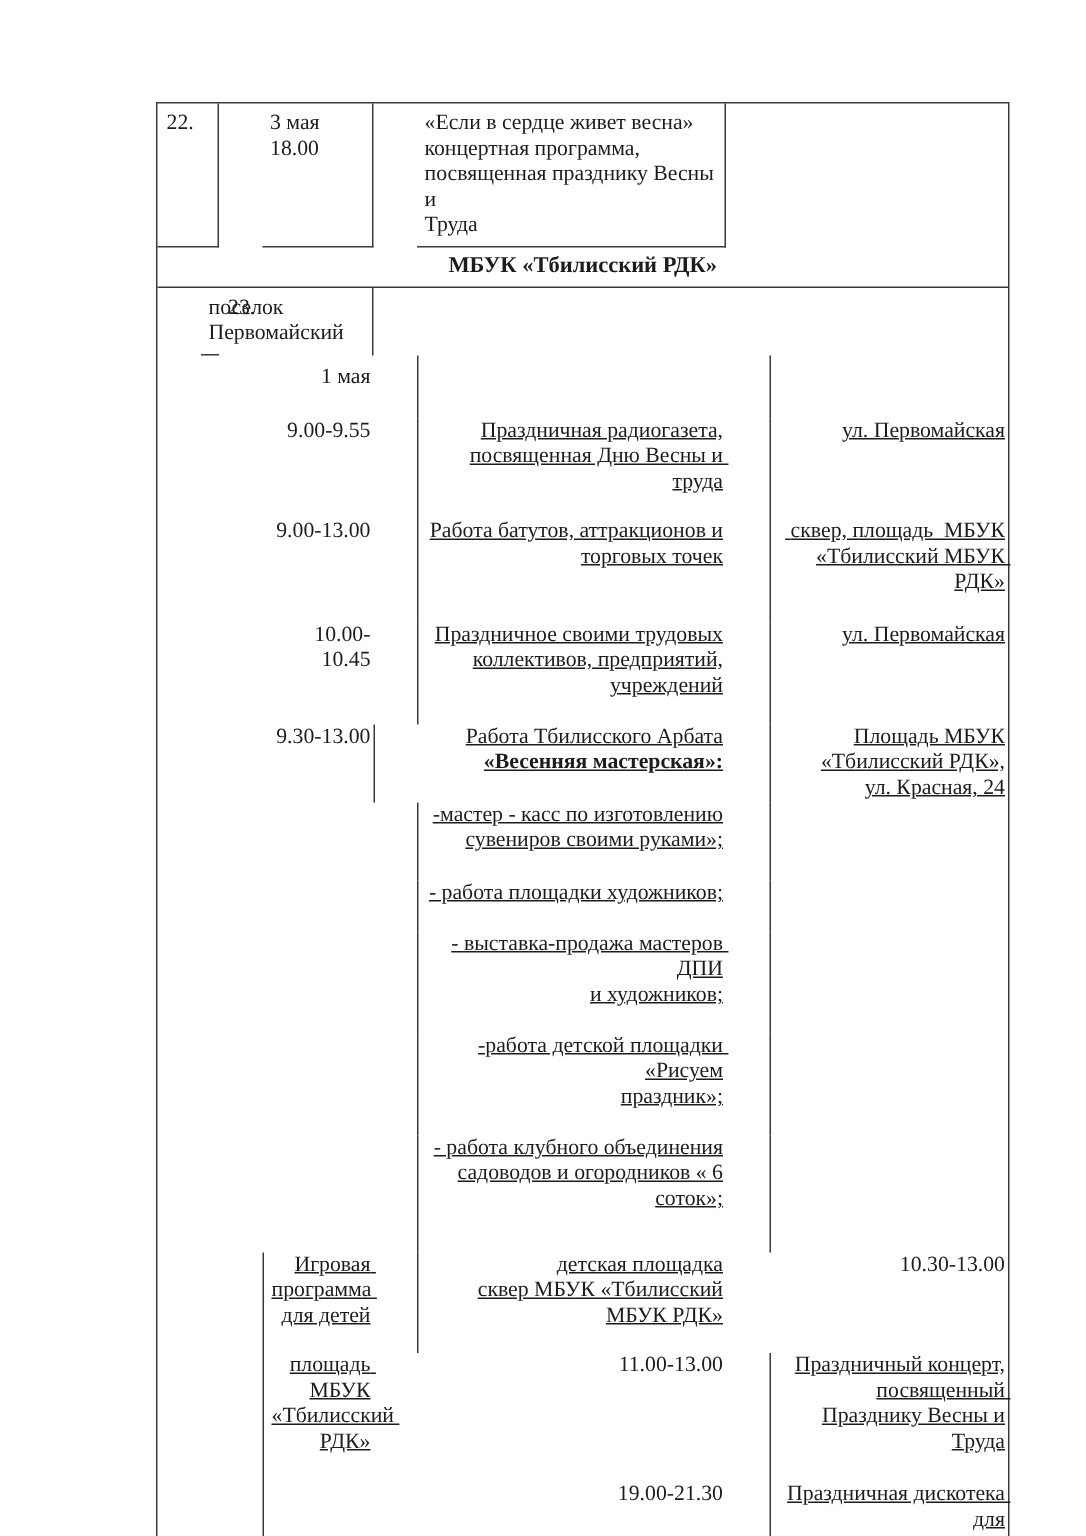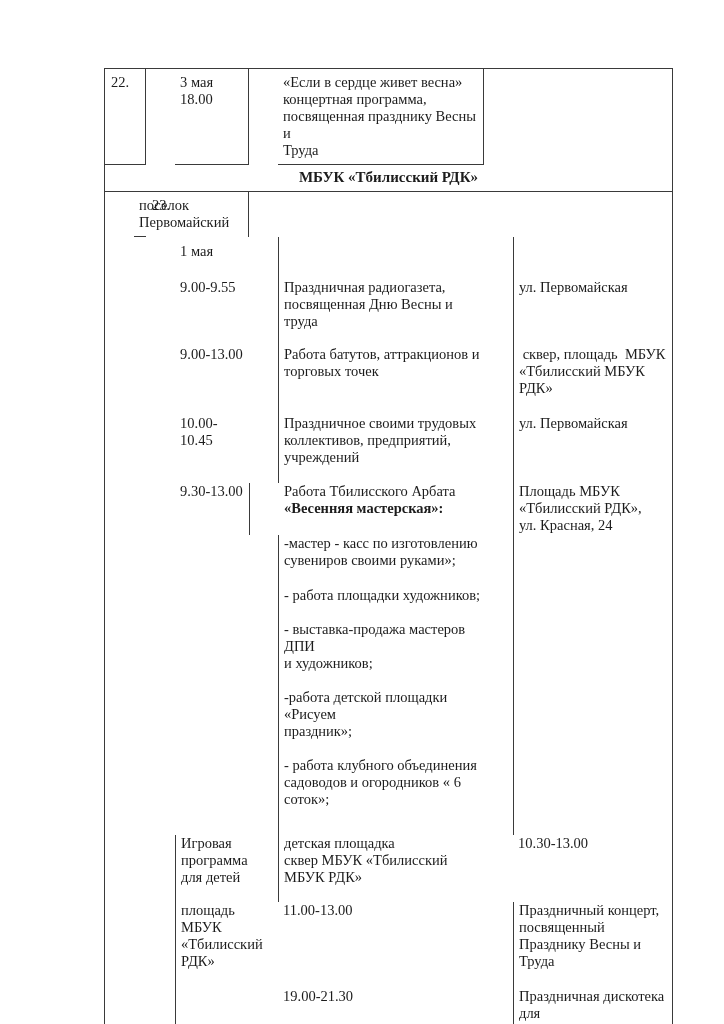--- a/index.html
+++ b/index.html
@@ -16,38 +16,38 @@
     display:grid;
     grid-template-columns:41px 103px 235px 188px;
     border:1px solid #3a3a3a;
     background:#fff;
     font-size:14.5px;
     line-height:17px;
   }
   .cell{box-sizing:border-box;}
   .br{border-right:1px solid #3a3a3a;}
   .bb{border-bottom:1px solid #3a3a3a;}
-  .bl{border-left:1px solid #3a3a3a;}
+  .bl{border-left:1px solid #3a3a3a;text-decoration:underline;}
   .pre{white-space:pre-wrap;margin-left:29px;}
   .num{padding:5px 2px 0 6px;}
   .r22{padding:5px 2px 5px 5px;}
   .header-cell{
     grid-column:1 / -1;
     text-align:center;
     font-weight:bold;
     font-size:15px;
     padding:4px 0 5px 0;
   }
   .sub{
     grid-column:2 / -1;
     display:grid;
     grid-template-columns:103px 235px 188px;
     align-content:start;
   }
-  .t,.d,.p{box-sizing:border-box;padding-left:5px;padding-right:2px;}
+  .t,.d,.p{box-sizing:border-box;padding-left:5px;padding-right:2px;text-align:right;}
   .b{font-weight:bold;}
   .pt6{padding-top:6px;}
   .pb0{padding-bottom:0;}
   .pb1{padding-bottom:1px;}
   .pb4{padding-bottom:4px;}
   .pb15{padding-bottom:15px;}
   .pb16{padding-bottom:16px;}
   .pb17{padding-bottom:17px;}
   .pb18{padding-bottom:18px;}
   .pb19{padding-bottom:19px;}

